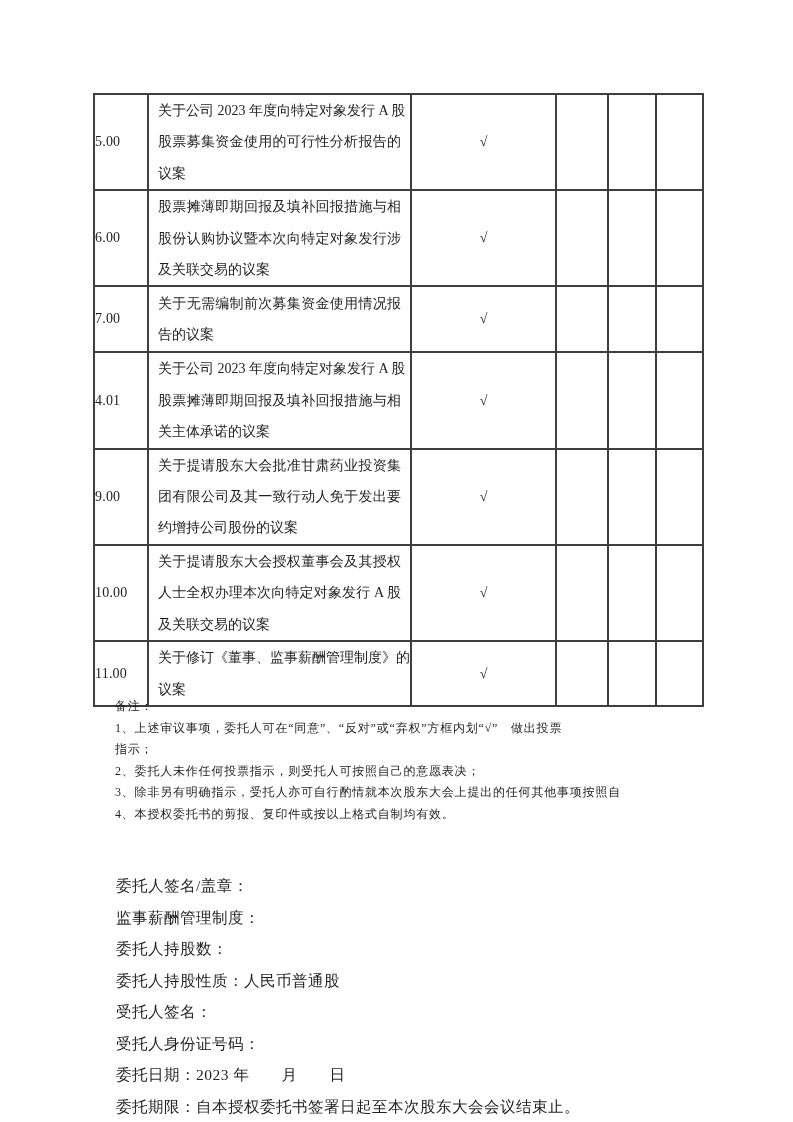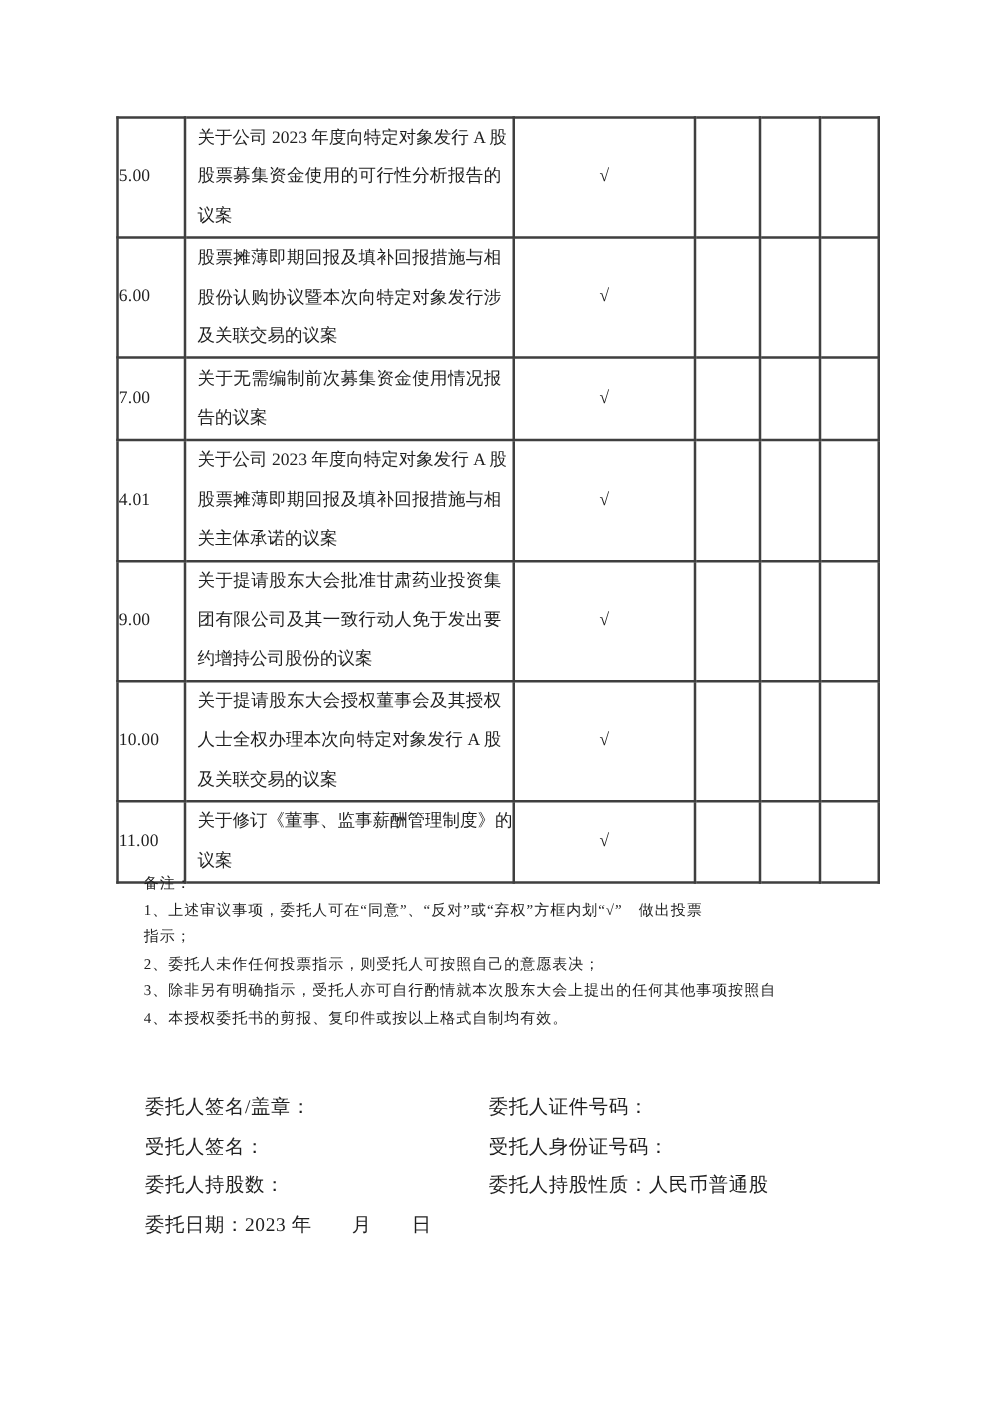--- a/index.html
+++ b/index.html
@@ -35,21 +35,21 @@
     font-size:12px; line-height:21.5px; letter-spacing:0.8px;
     white-space:nowrap;
   }
 
   
   .sig {
     position:absolute; left:116px; top:870px; width:600px;
     font-size:15.5px; line-height:31.5px; letter-spacing:0.5px;
     white-space:nowrap;
   }
-  .sig-row { display:flex; }
+  .sig-row { display:flex;flex-direction:column; }
   .sig-left { width:275px; }
 </style>
 </head>
 <body>
 
 <div class="page">
 
   <table class="vote-table">
     <colgroup>
       <col style="width:54px">
@@ -150,26 +150,27 @@
     <div>1、上述审议事项，委托人可在“同意”、“反对”或“弃权”方框内划“√”　做出投票</div>
     <div>指示；</div>
     <div>2、委托人未作任何投票指示，则受托人可按照自己的意愿表决；</div>
     <div>3、除非另有明确指示，受托人亦可自行酌情就本次股东大会上提出的任何其他事项按照自</div>
     <div>4、本授权委托书的剪报、复印件或按以上格式自制均有效。</div>
   </div>
 
   <div class="sig">
     <div class="sig-row">
       <span class="sig-left">委托人签名/盖章：</span>
-      <span>委托人证件号码：</span>
+      <span>监事薪酬管理制度：</span>
+    </div>
+    <div class="sig-row">
+      <span class="sig-left">委托人持股数：</span>
+      <span>委托人持股性质：人民币普通股</span>
     </div>
     <div class="sig-row">
       <span class="sig-left">受托人签名：</span>
       <span>受托人身份证号码：</span>
     </div>
-    <div class="sig-row">
-      <span class="sig-left">委托人持股数：</span>
-      <span>委托人持股性质：人民币普通股</span>
-    </div>
     <div>委托日期：2023 年　　月　　日</div>
+    <div>委托期限：自本授权委托书签署日起至本次股东大会会议结束止。</div>
   </div>
 
 </div>
 
 </body></html>

